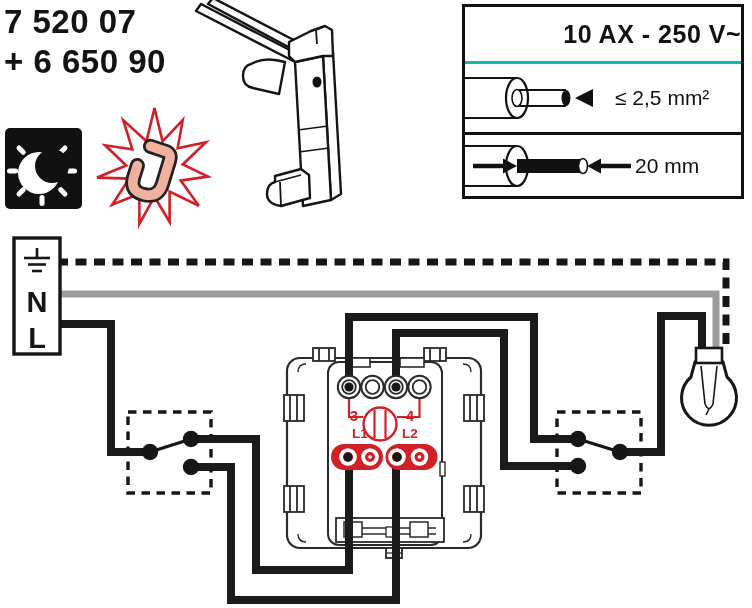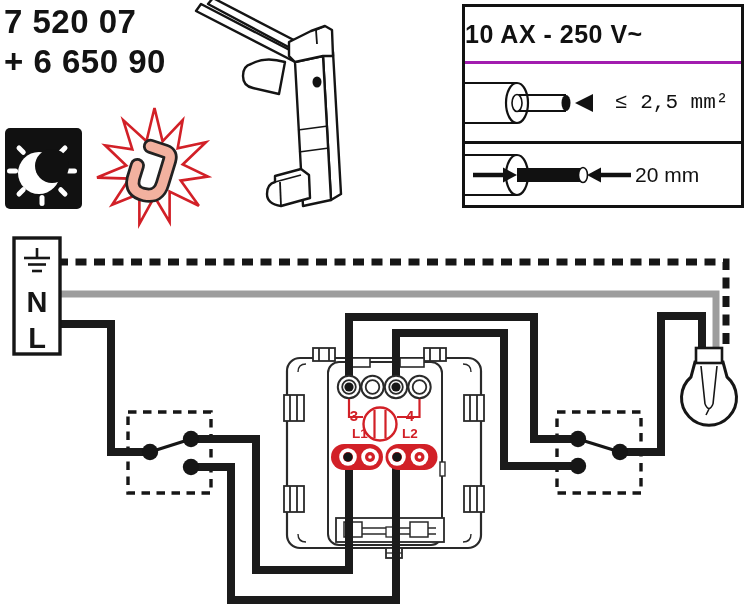--- a/index.html
+++ b/index.html
@@ -7,22 +7,22 @@
           font-family:"Liberation Sans","DejaVu Sans",sans-serif;color:#111;}
   .codes{position:absolute;left:4px;top:2px;font-weight:bold;font-size:33px;line-height:1.2;
          letter-spacing:.5px;color:#131313;z-index:3;}
   .night-icon{position:absolute;left:5px;top:128px;width:77px;height:81px;background:#111;
               border-radius:5px;z-index:3;}
   .starburst{position:absolute;left:92px;top:106px;width:126px;height:126px;z-index:2;}
   .claw-art{position:absolute;left:185px;top:0;width:165px;height:215px;z-index:2;}
   .spec{position:absolute;left:462px;top:4px;width:282px;border:3px solid #111;
         box-sizing:border-box;background:#fff;z-index:3;}
   .spec-row{display:flex;align-items:center;box-sizing:border-box;}
-  .spec-row.rating{height:54px;justify-content:flex-start;font-weight:bold;font-size:25px;letter-spacing:.5px;}
-  .spec-row.wire{height:80px;border-top:3px solid #a21caf;font-family:Liberation Mono, monospace;}
+  .spec-row.rating{height:54px;justify-content:flex-end;font-weight:bold;font-size:25px;letter-spacing:.5px;}
+  .spec-row.wire{height:71px;border-top:3px solid #14b8a6;}
   .spec-row.strip{height:64px;border-top:3px solid #111;}
   .spec-row .txt{font-size:21px;white-space:nowrap;}
   .diagram-svg{position:absolute;left:0;top:0;z-index:1;}
 </style>
 </head>
 <body>
 
 <div class="canvas">
 
   <div class="codes">

